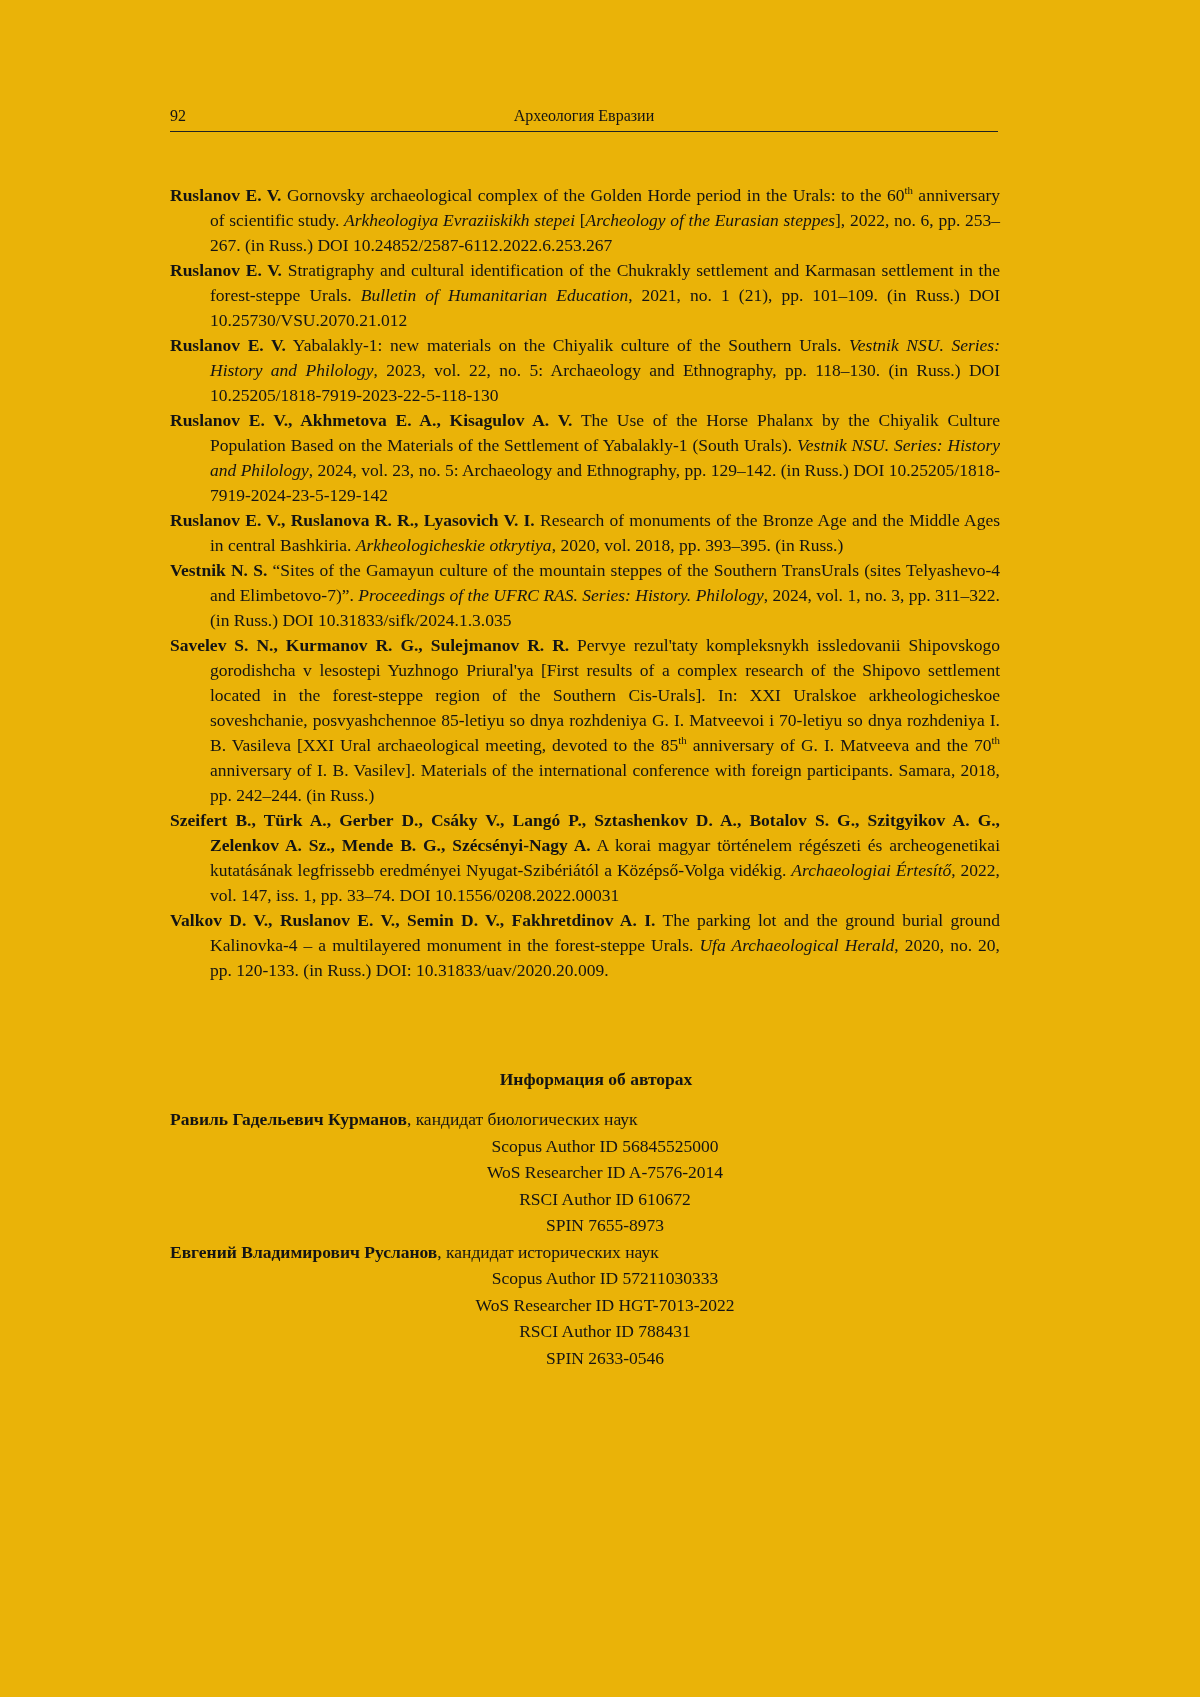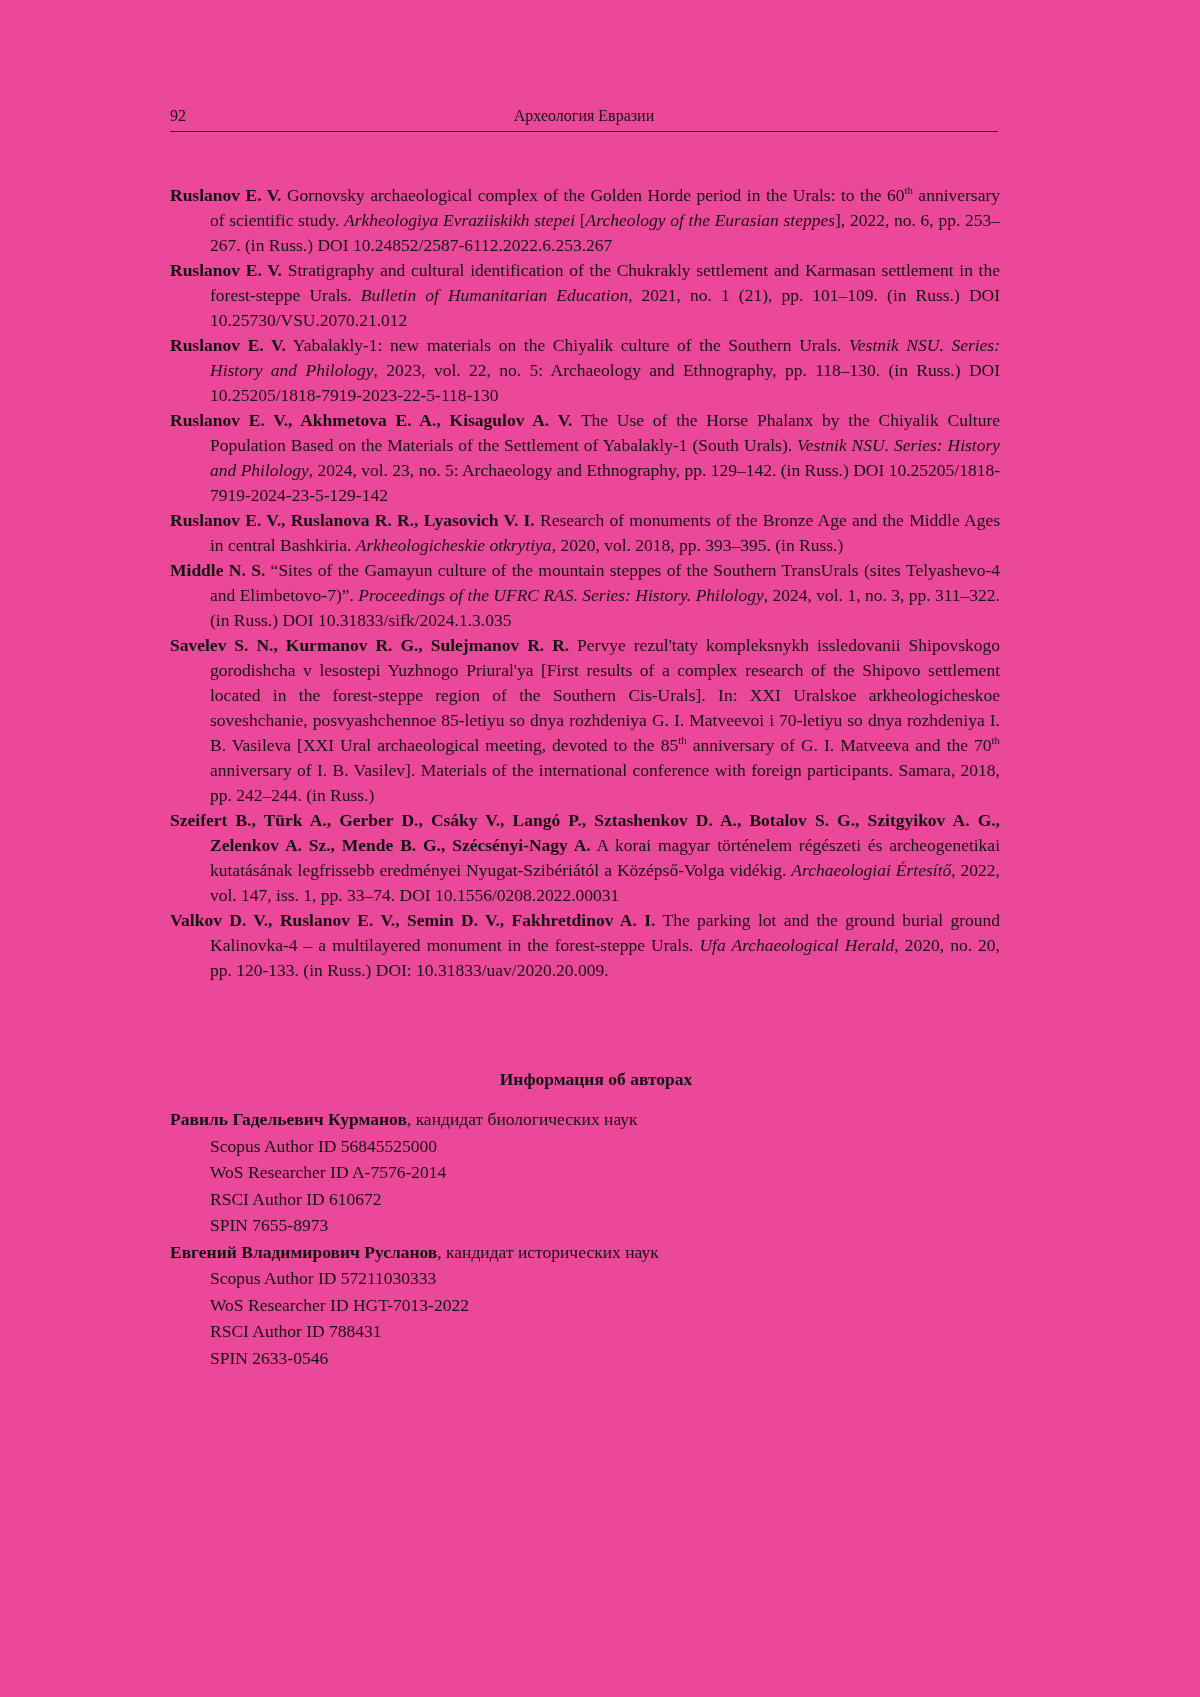--- a/index.html
+++ b/index.html
@@ -1,21 +1,21 @@
 <!DOCTYPE html>
 <html><head>
 <meta charset="utf-8">
 <style>
   * { box-sizing: border-box; }
   html, body { margin: 0; padding: 0; background: #ffffff; }
   .page {
     position: relative;
     width: 1200px;
     height: 1697px;
-    background: #ec4899;
+    background: #eab308;
     font-family: "Liberation Serif", serif;
     color: #141414;
     overflow: hidden;
   }
   .header {
     position: absolute;
     top: 106px;
     left: 170px;
     width: 828px;
     font-size: 16px;
@@ -68,21 +68,21 @@
   .authors {
     position: absolute;
     top: 1106px;
     left: 170px;
     width: 830px;
     font-size: 17.5px;
     line-height: 26.5px;
   }
   .author-line { }
   .author-line b { font-weight: bold; }
-  .author-id { padding-left: 40px; }
+  .author-id { padding-left: 40px; text-align: center; }
   .footer {
     position: absolute;
     top: 1424px;
     left: 170px;
     width: 830px;
     font-size: 12.5px;
     line-height: 20px;
   }
 </style>
 </head>
@@ -94,21 +94,21 @@
     <span class="page-num">92</span>
     <span class="running-title">Археология Евразии</span>
   </div>
 
   <div class="references" id="references">
       <p class="ref"><b>Ruslanov E. V.</b><span> Gornovsky archaeological complex of the Golden Horde period in the Urals: to the 60</span><sup>th</sup><span> anniversary of scientific study. </span><i>Arkheologiya Evraziiskikh stepei</i><span> [</span><i>Archeology of the Eurasian steppes</i><span>], 2022, no. 6, pp. 253–267. (in Russ.) DOI 10.24852/2587-6112.2022.6.253.267</span></p>
       <p class="ref"><b>Ruslanov E. V.</b><span> Stratigraphy and cultural identification of the Chukrakly settlement and Karmasan settlement in the forest-steppe Urals. </span><i>Bulletin of Humanitarian Education</i><span>, 2021, no. 1 (21), pp. 101–109. (in Russ.) DOI 10.25730/VSU.2070.21.012</span></p>
       <p class="ref"><b>Ruslanov E. V.</b><span> Yabalakly-1: new materials on the Chiyalik culture of the Southern Urals. </span><i>Vestnik NSU. Series: History and Philology</i><span>, 2023, vol. 22, no. 5: Archaeology and Ethnography, pp. 118–130. (in Russ.) DOI 10.25205/1818-7919-2023-22-5-118-130</span></p>
       <p class="ref"><b>Ruslanov E. V., Akhmetova E. A., Kisagulov A. V.</b><span> The Use of the Horse Phalanx by the Chiyalik Culture Population Based on the Materials of the Settlement of Yabalakly-1 (South Urals). </span><i>Vestnik NSU. Series: History and Philology</i><span>, 2024, vol. 23, no. 5: Archaeology and Ethnography, pp. 129–142. (in Russ.) DOI 10.25205/1818-7919-2024-23-5-129-142</span></p>
       <p class="ref"><b>Ruslanov E. V., Ruslanova R. R., Lyasovich V. I.</b><span> Research of monuments of the Bronze Age and the Middle Ages in central Bashkiria. </span><i>Arkheologicheskie otkrytiya</i><span>, 2020, vol. 2018, pp. 393–395. (in Russ.)</span></p>
-      <p class="ref"><b>Middle N. S.</b><span> “Sites of the Gamayun culture of the mountain steppes of the Southern TransUrals (sites Telyashevo-4 and Elimbetovo-7)”. </span><i>Proceedings of the UFRC RAS. Series: History. Philology</i><span>, 2024, vol. 1, no. 3, pp. 311–322. (in Russ.) DOI 10.31833/sifk/2024.1.3.035</span></p>
+      <p class="ref"><b>Vestnik N. S.</b><span> “Sites of the Gamayun culture of the mountain steppes of the Southern TransUrals (sites Telyashevo-4 and Elimbetovo-7)”. </span><i>Proceedings of the UFRC RAS. Series: History. Philology</i><span>, 2024, vol. 1, no. 3, pp. 311–322. (in Russ.) DOI 10.31833/sifk/2024.1.3.035</span></p>
       <p class="ref"><b>Savelev S. N., Kurmanov R. G., Sulejmanov R. R.</b><span> Pervye rezul'taty kompleksnykh issledovanii Shipovskogo gorodishcha v lesostepi Yuzhnogo Priural'ya [First results of a complex research of the Shipovo settlement located in the forest-steppe region of the Southern Cis-Urals]. In: XXI Uralskoe arkheologicheskoe soveshchanie, posvyashchennoe 85-letiyu so dnya rozhdeniya G. I. Matveevoi i 70-letiyu so dnya rozhdeniya I. B. Vasileva [XXI Ural archaeological meeting, devoted to the 85</span><sup>th</sup><span> anniversary of G. I. Matveeva and the 70</span><sup>th</sup><span> anniversary of I. B. Vasilev]. Materials of the international conference with foreign participants. Samara, 2018, pp. 242–244. (in Russ.)</span></p>
       <p class="ref"><b>Szeifert B., Türk A., Gerber D., Csáky V., Langó P., Sztashenkov D. A., Botalov S. G., Szitgyikov A. G., Zelenkov A. Sz., Mende B. G., Szécsényi-Nagy A.</b><span> A korai magyar történelem régészeti és archeogenetikai kutatásának legfrissebb eredményei Nyugat-Szibériától a Középső-Volga vidékig. </span><i>Archaeologiai Értesítő</i><span>, 2022, vol. 147, iss. 1, pp. 33–74. DOI 10.1556/0208.2022.00031</span></p>
       <p class="ref"><b>Valkov D. V., Ruslanov E. V., Semin D. V., Fakhretdinov A. I.</b><span> The parking lot and the ground burial ground Kalinovka-4 – a multilayered monument in the forest-steppe Urals. </span><i>Ufa Archaeological Herald</i><span>, 2020, no. 20, pp. 120-133. (in Russ.) DOI: 10.31833/uav/2020.20.009.</span></p>
     </div>
 
   <h3 class="authors-heading">Информация об авторах</h3>
 
   <div class="authors" id="authors">
       <div class="author-line"><b>Равиль Гадельевич Курманов</b><span>, кандидат биологических наук</span></div>
       <div class="author-id">Scopus Author ID 56845525000</div>

